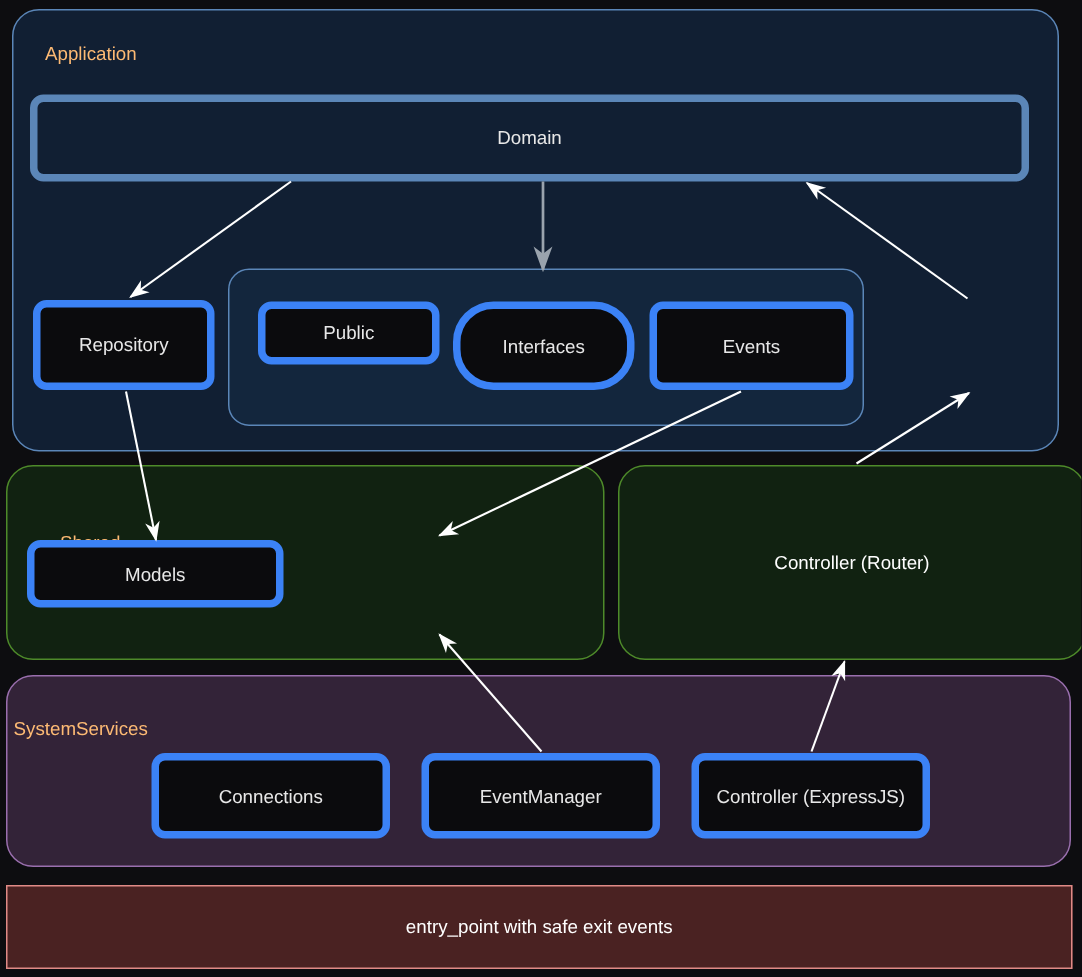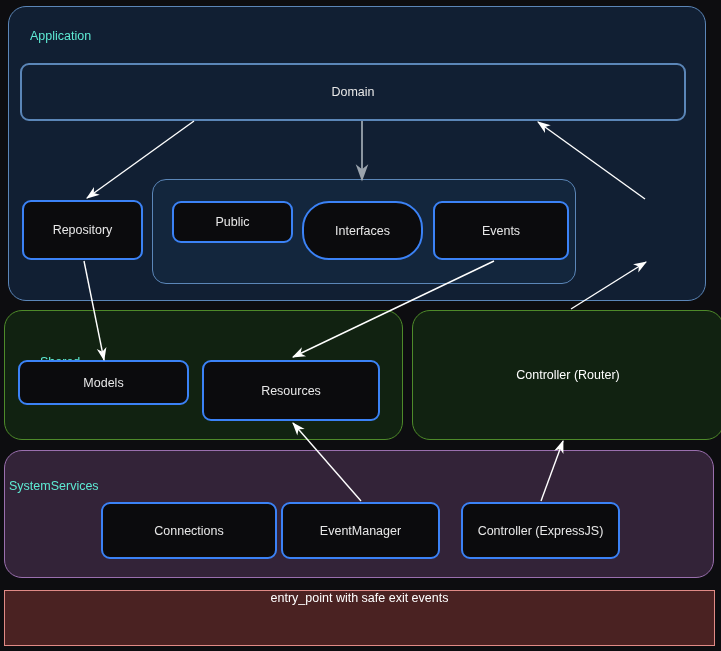--- a/index.html
+++ b/index.html
@@ -22,31 +22,31 @@
     position: absolute;
     box-sizing: border-box;
     border-radius: 18px;
     border-width: 1px;
     border-style: solid;
   }
   .group.sharp { border-radius: 0; }
 
   .group-label {
     position: absolute;
-    color: #5eead4;
+    color: #fdba74;
     font-size: 12.5px;
     line-height: 1;
     white-space: nowrap;
   }
 
   .node {
     position: absolute;
     box-sizing: border-box;
     background: #0b0b0d;
-    border: 2px solid #3b82f6;
+    border: 5px solid #3b82f6;
     border-radius: 9px;
     display: flex;
     align-items: center;
     justify-content: center;
     color: #e8e8e8;
     font-size: 12.5px;
     text-align: center;
   }
 
   .center-label {
@@ -88,36 +88,35 @@
   <div class="node" style="left:302px; top:201px; width:121px; height:59px;border-radius:27px;">Interfaces</div>
 
   <div class="node" style="left:433px; top:201px; width:136px; height:59px;">Events</div>
 
 
   <div class="group" style="left:4px; top:310px; width:399px; height:130px; background:#112211; border-color:#4e8a2a;"></div>
   <div class="group-label" style="left:40px; top:356px;">Shared</div>
 
   <div class="node" style="left:18px; top:360px; width:171px; height:45px;">Models</div>
 
-  <div class="node" style="left:202px; top:360px; width:178px; height:61px;">Resources</div>
 
   <div class="group" style="left:412px; top:310px; width:312px; height:130px; background:#112211; border-color:#4e8a2a;"></div>
   <div class="center-label" style="left:412px; top:310px; width:312px; height:130px;">Controller (Router)</div>
 
   <div class="group" style="left:4px; top:450px; width:710px; height:128px; background:#332338; border-color:#9a6fae;"></div>
   <div class="group-label" style="left:9px; top:480px;">SystemServices</div>
 
-  <div class="node" style="left:101px; top:502px; width:176px; height:57px;">Connections</div>
+  <div class="node" style="left:101px; top:502px; width:159px; height:57px;">Connections</div>
 
   <div class="node" style="left:461px; top:502px; width:159px; height:57px;">Controller (ExpressJS)</div>
 
   <div class="node" style="left:281px; top:502px; width:159px; height:57px;">EventManager</div>
 
   <div class="group sharp" style="left:4px; top:590px; width:711px; height:56px; background:#4a2222; border-color:#e08a86;"></div>
-  <div class="center-label" style="left:4px; top:570px; width:711px; height:56px;">entry_point with safe exit events</div>
+  <div class="center-label" style="left:4px; top:590px; width:711px; height:56px;">entry_point with safe exit events</div>
 
   <svg class="edges" viewBox="0 0 721 651" xmlns="http://www.w3.org/2000/svg">
     <defs>
       <marker id="ah" markerWidth="11" markerHeight="11" refX="9.2" refY="4" orient="auto" markerUnits="strokeWidth">
         <path d="M0.5,0.5 L10,4 L0.5,7.5 L3.2,4 Z" fill="#ffffff"></path>
       </marker>
       <marker id="ahg" markerWidth="11" markerHeight="11" refX="9.2" refY="4" orient="auto" markerUnits="strokeWidth">
         <path d="M0.5,0.5 L10,4 L0.5,7.5 L3.2,4 Z" fill="#9aa3ad"></path>
       </marker>
     </defs>

